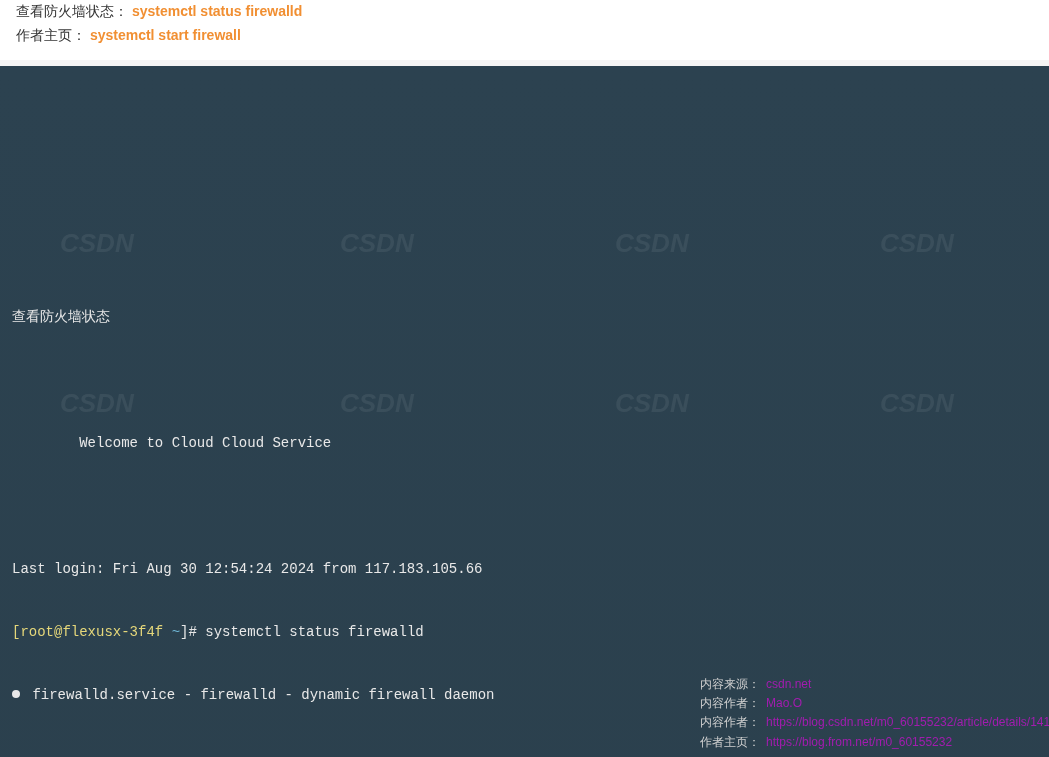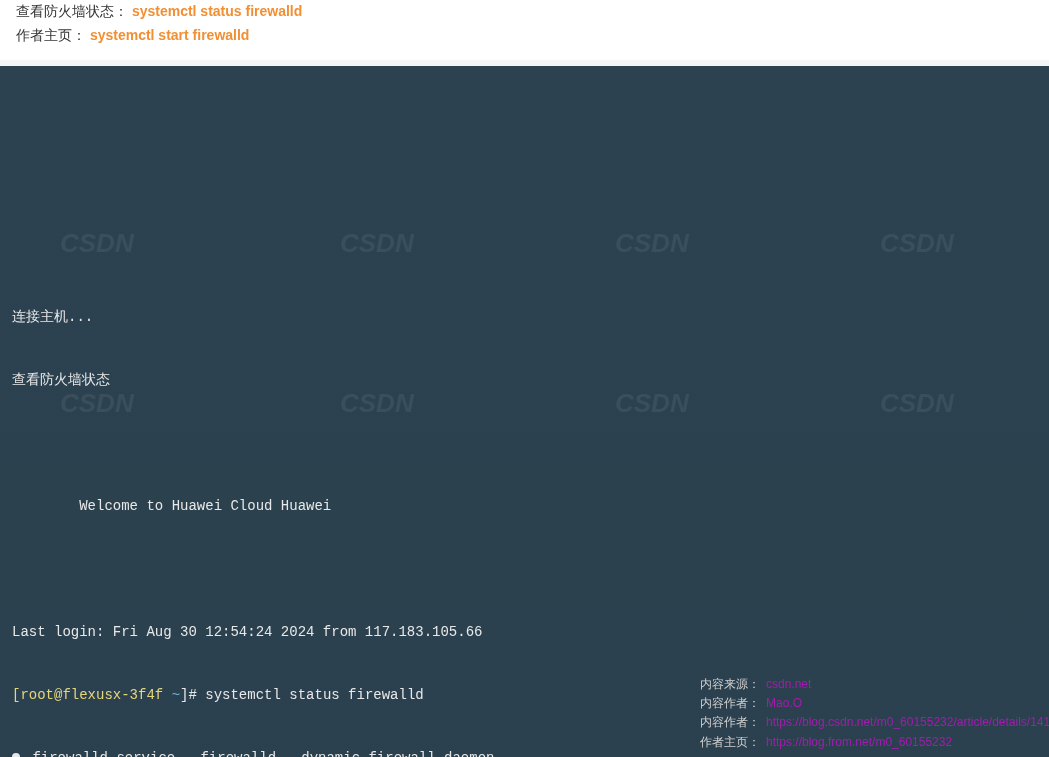--- a/index.html
+++ b/index.html
@@ -113,38 +113,37 @@
 <span class="page-wm pwm6">CSDN @Mao.O</span>
 <span class="page-wm pwm7">CSDN @Mao.O</span>
 
 <div class="text-block first">
   <div>
     <span class="label-strong">查看防火墙状态：</span>
     <span class="cmd-orange">systemctl status firewalld</span>
   </div>
   <div>
     <span class="label-strong">作者主页：</span>
-    <span class="cmd-orange">systemctl start firewalld</span>
+    <span class="cmd-orange">systemctl start firewall</span>
   </div>
 </div>
 
 <div class="terminal">
   <span class="wm wm1">CSDN</span>
   <span class="wm wm2">CSDN</span>
   <span class="wm wm3">CSDN</span>
   <span class="wm wm4">CSDN</span>
   <span class="wm wm5">CSDN</span>
   <span class="wm wm6">CSDN</span>
   <span class="wm wm7">CSDN</span>
   <span class="wm wm8">CSDN</span>
 
-  <span class="tline">连接主机...</span>
   <span class="tline">查看防火墙状态</span>
   <span class="tline"> </span>
-  <span class="tline">        Welcome to Huawei Cloud Huawei</span>
+  <span class="tline">        Welcome to Cloud Cloud Service</span>
   <span class="tline"> </span>
   <span class="tline">Last login: Fri Aug 30 12:54:24 2024 from 117.183.105.66</span>
   <span class="tline"><span class="prompt-host">[root@flexusx-3f4f</span><span class="prompt-path"> ~</span><span class="prompt-hash">]#</span><span> systemctl status firewalld</span></span>
   <span class="tline"><span class="bullet-white"></span><span> firewalld.service - firewalld - dynamic firewall daemon</span></span>
   
   
   
   
   
   

